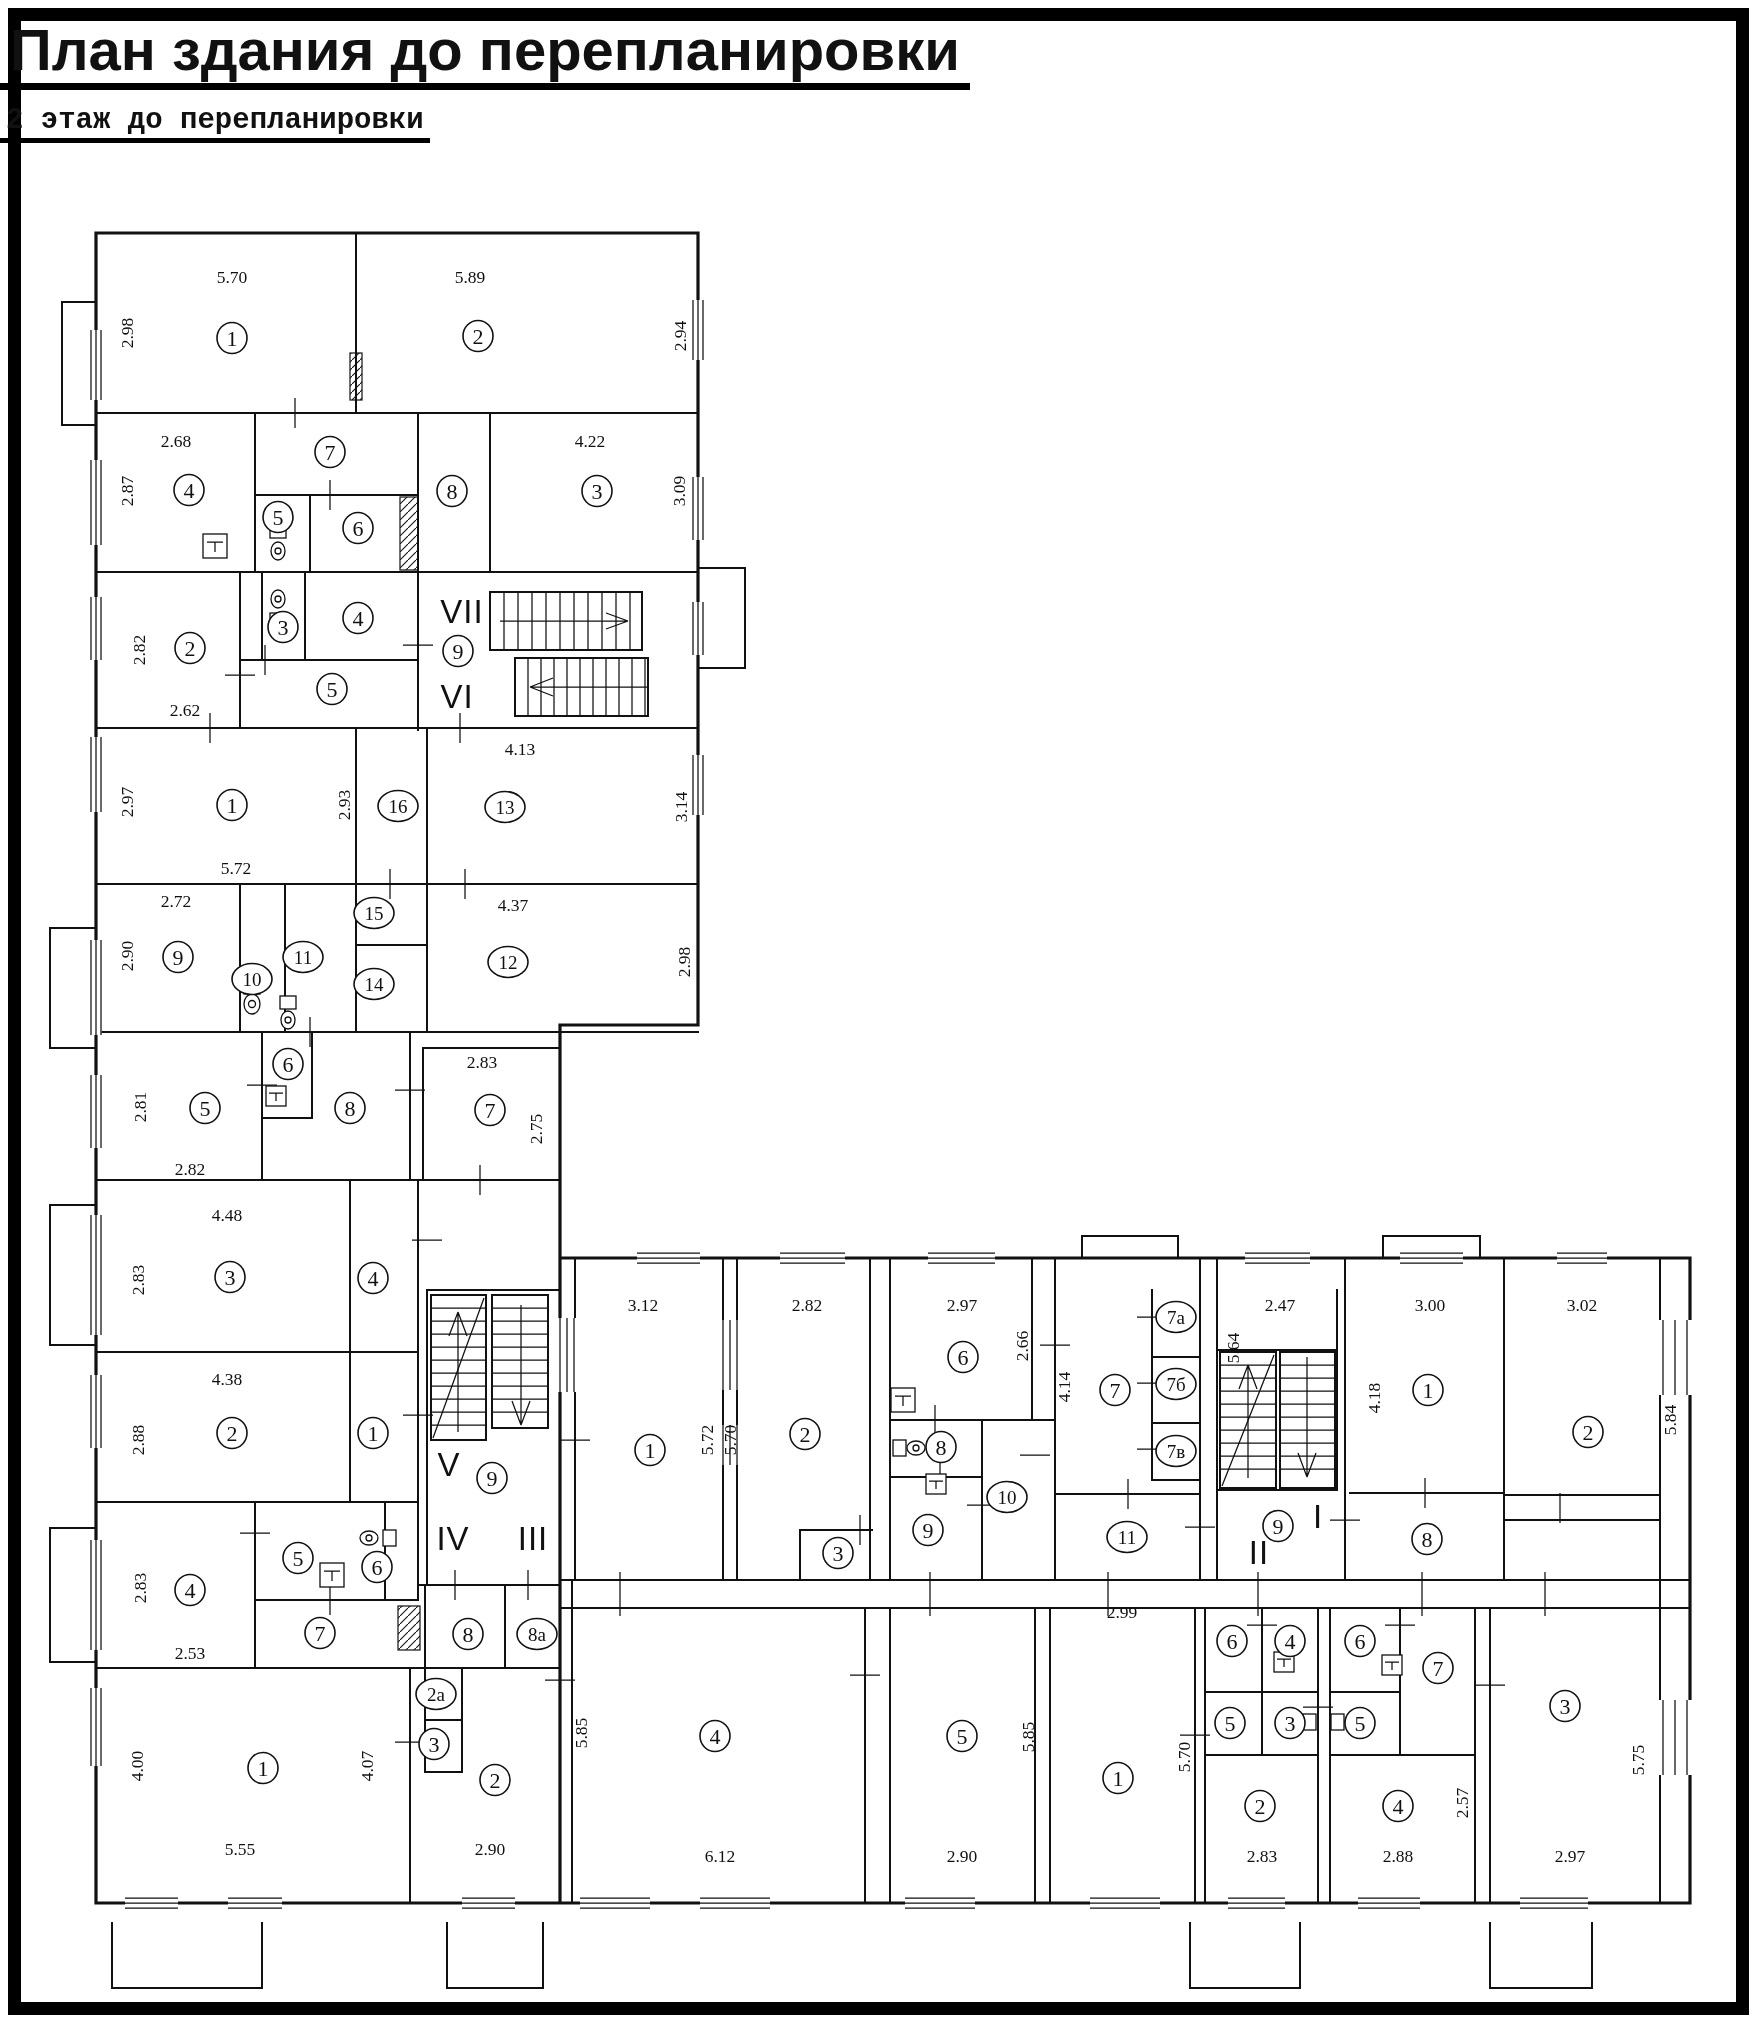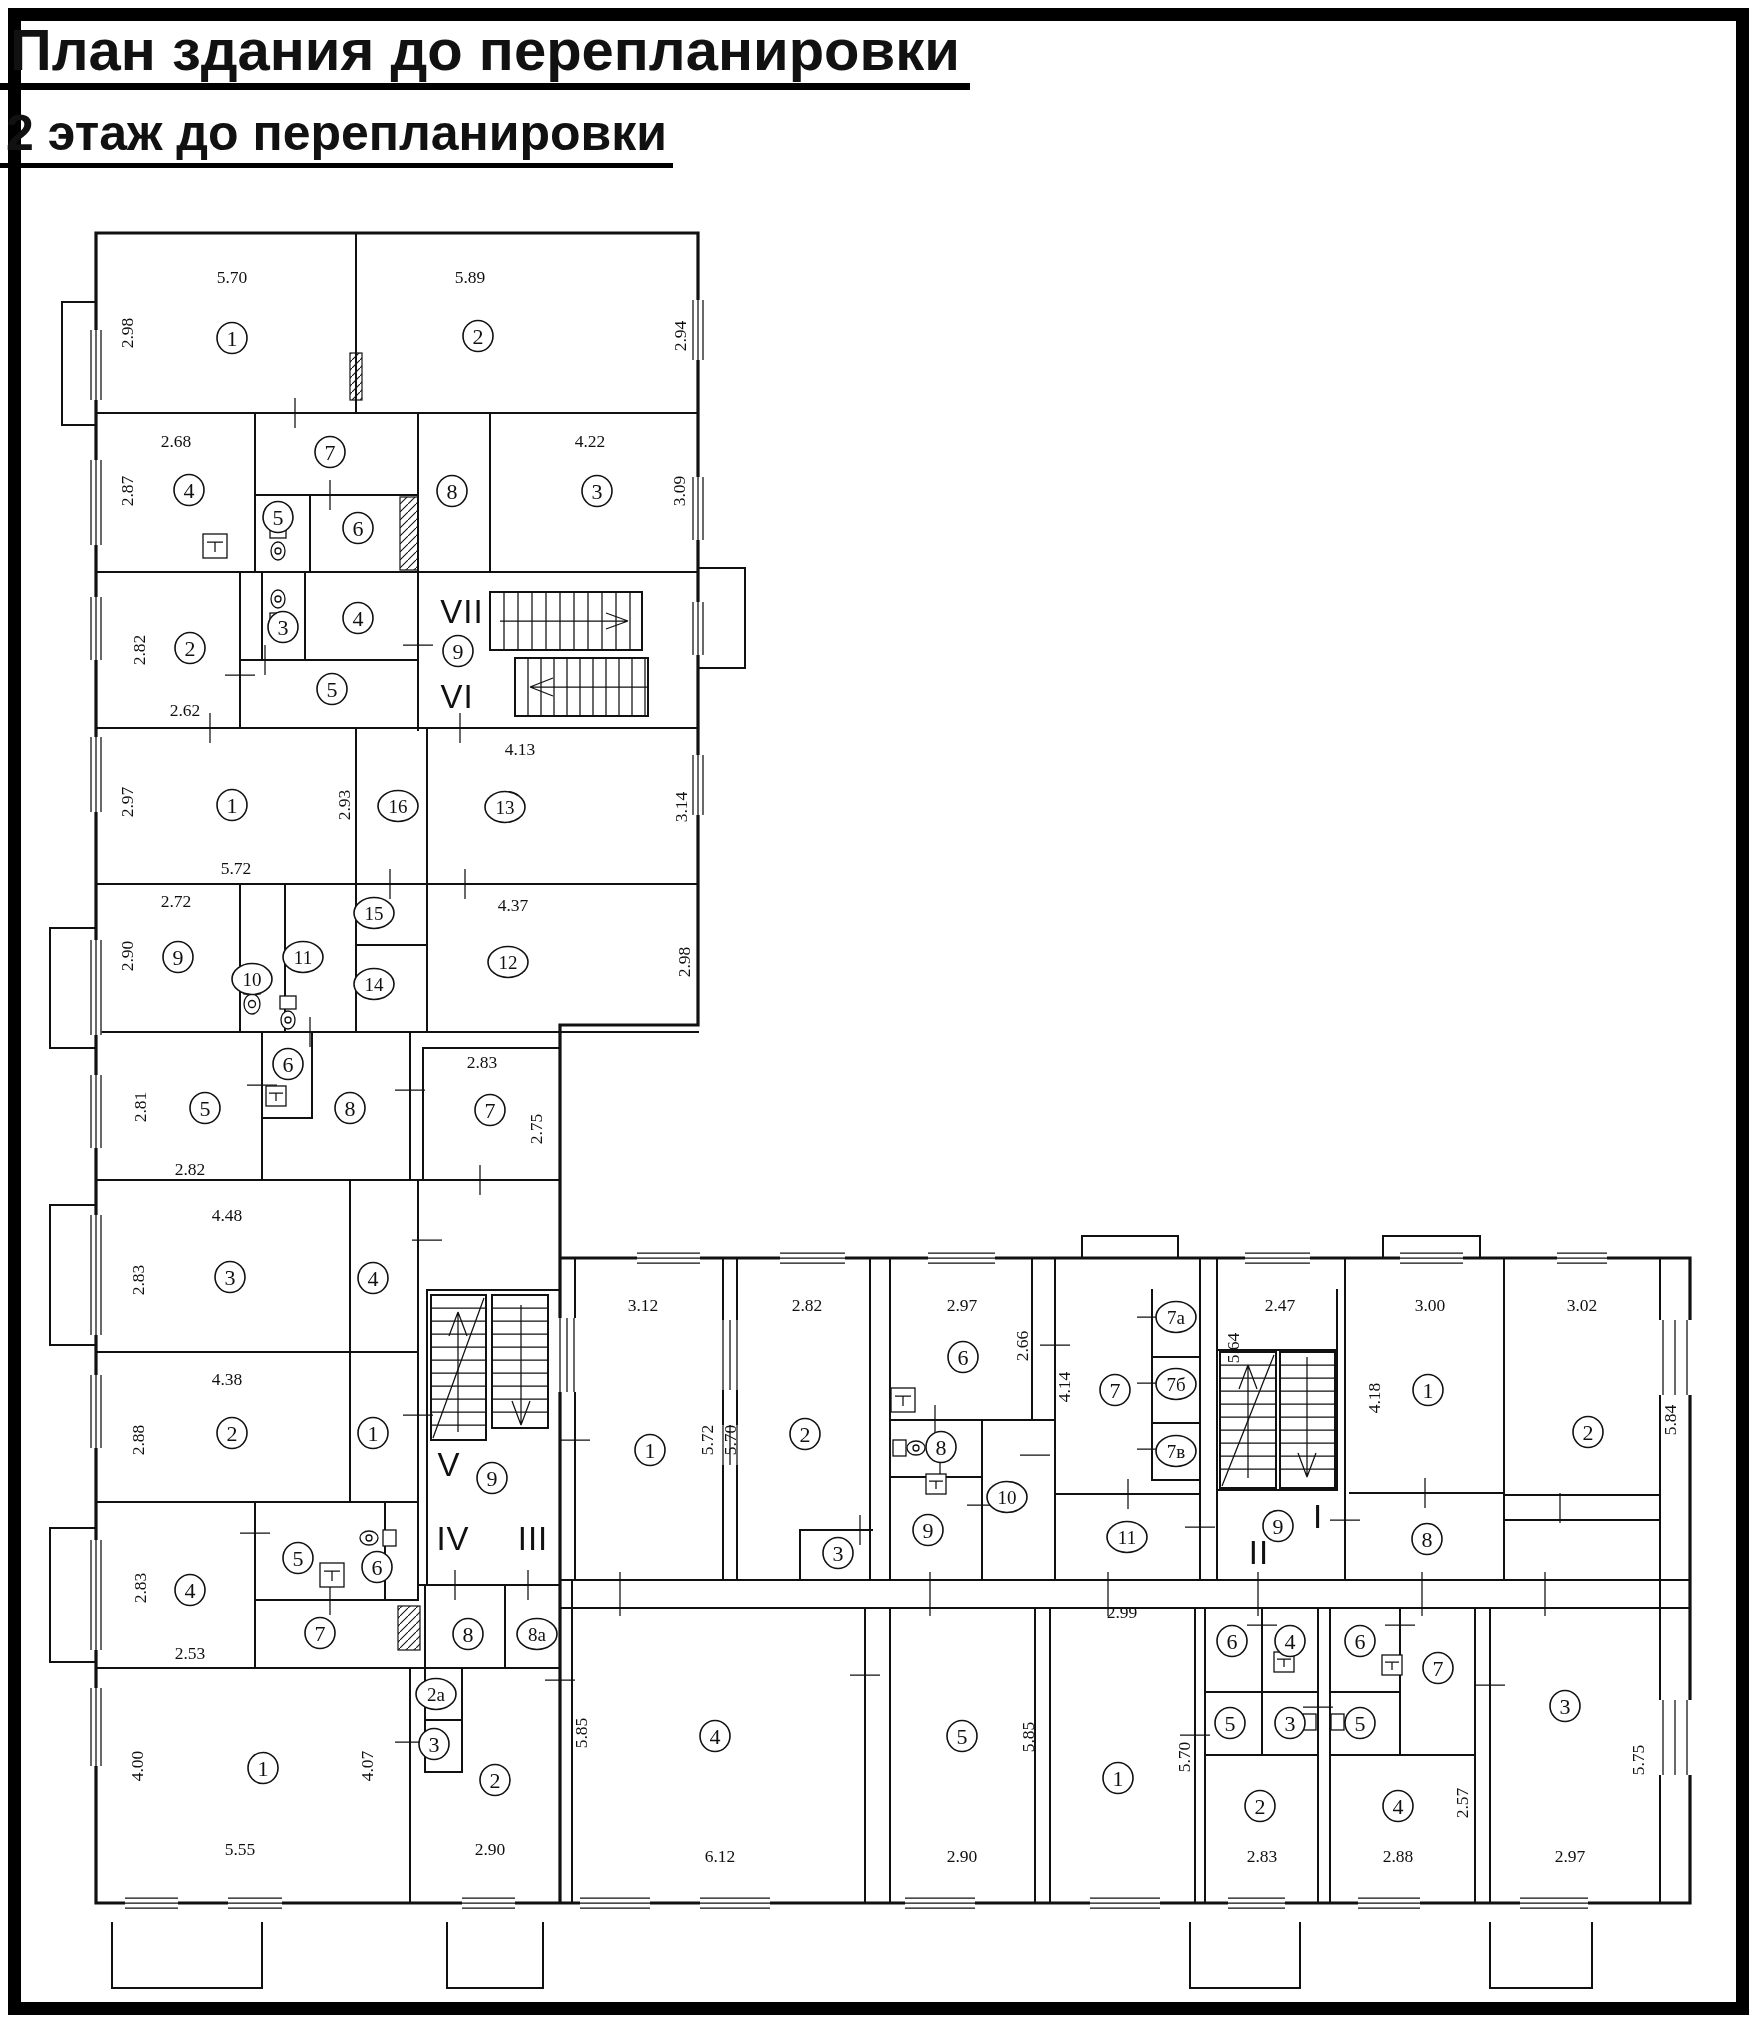--- a/index.html
+++ b/index.html
@@ -2,22 +2,22 @@
 <html><head>
 <meta charset="utf-8">
 <style>
   html,body{margin:0;padding:0}
   body{width:1757px;height:2023px;position:relative;background:#fff;color:#111;
        font-family:"Liberation Serif",serif}
   .frame{position:absolute;left:8px;top:8px;right:8px;bottom:8px;border:13px solid #000;pointer-events:none}
   .titles{position:absolute;top:20px;left:0;width:100%;text-align:left;z-index:5}
   .title{display:inline-block;font-family:"Liberation Sans",sans-serif;font-weight:700;
          font-size:58px;line-height:1.04;border-bottom:7px solid #000;padding:0 10px 3px 10px}
-  .subtitle{display:inline-block;font-family:Liberation Sans, sans-serif;font-weight:700;
-         font-size:50px;border-bottom:5px solid #000;padding:0 6px 1px 6px;margin-top:14px}
+  .subtitle{display:inline-block;font-family:Liberation Mono, monospace;font-weight:700;
+         font-size:29px;border-bottom:5px solid #000;padding:0 6px 1px 6px;margin-top:14px}
   svg{position:absolute;left:0;top:0}
   .w3{stroke:#111;stroke-width:3.2;fill:none;stroke-linecap:square}
   .w2{stroke:#111;stroke-width:2;fill:none;stroke-linecap:square}
   .thin{stroke:#111;stroke-width:1.25;fill:none}
   .erase{stroke:#fff;fill:none;stroke-linecap:butt}
   .circ{fill:#fff;stroke:#111;stroke-width:1.6}
   .rnum{font-family:"Liberation Serif",serif;font-size:22px;fill:#111}
   .rnum2{font-size:19px}
   .dim{font-family:"Liberation Serif",serif;font-size:17.5px;fill:#111}
   .roman{font-family:"Liberation Sans",sans-serif;font-size:33px;fill:#111;letter-spacing:1px}

